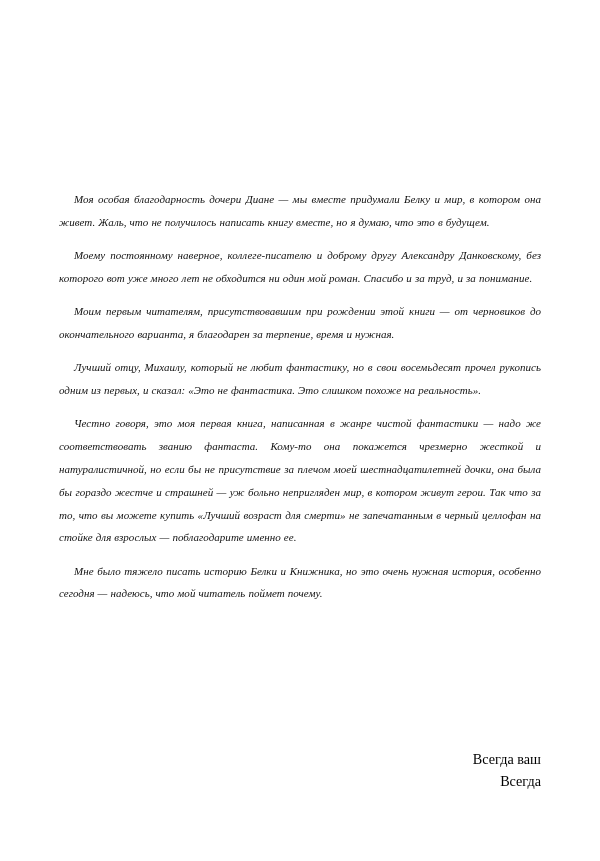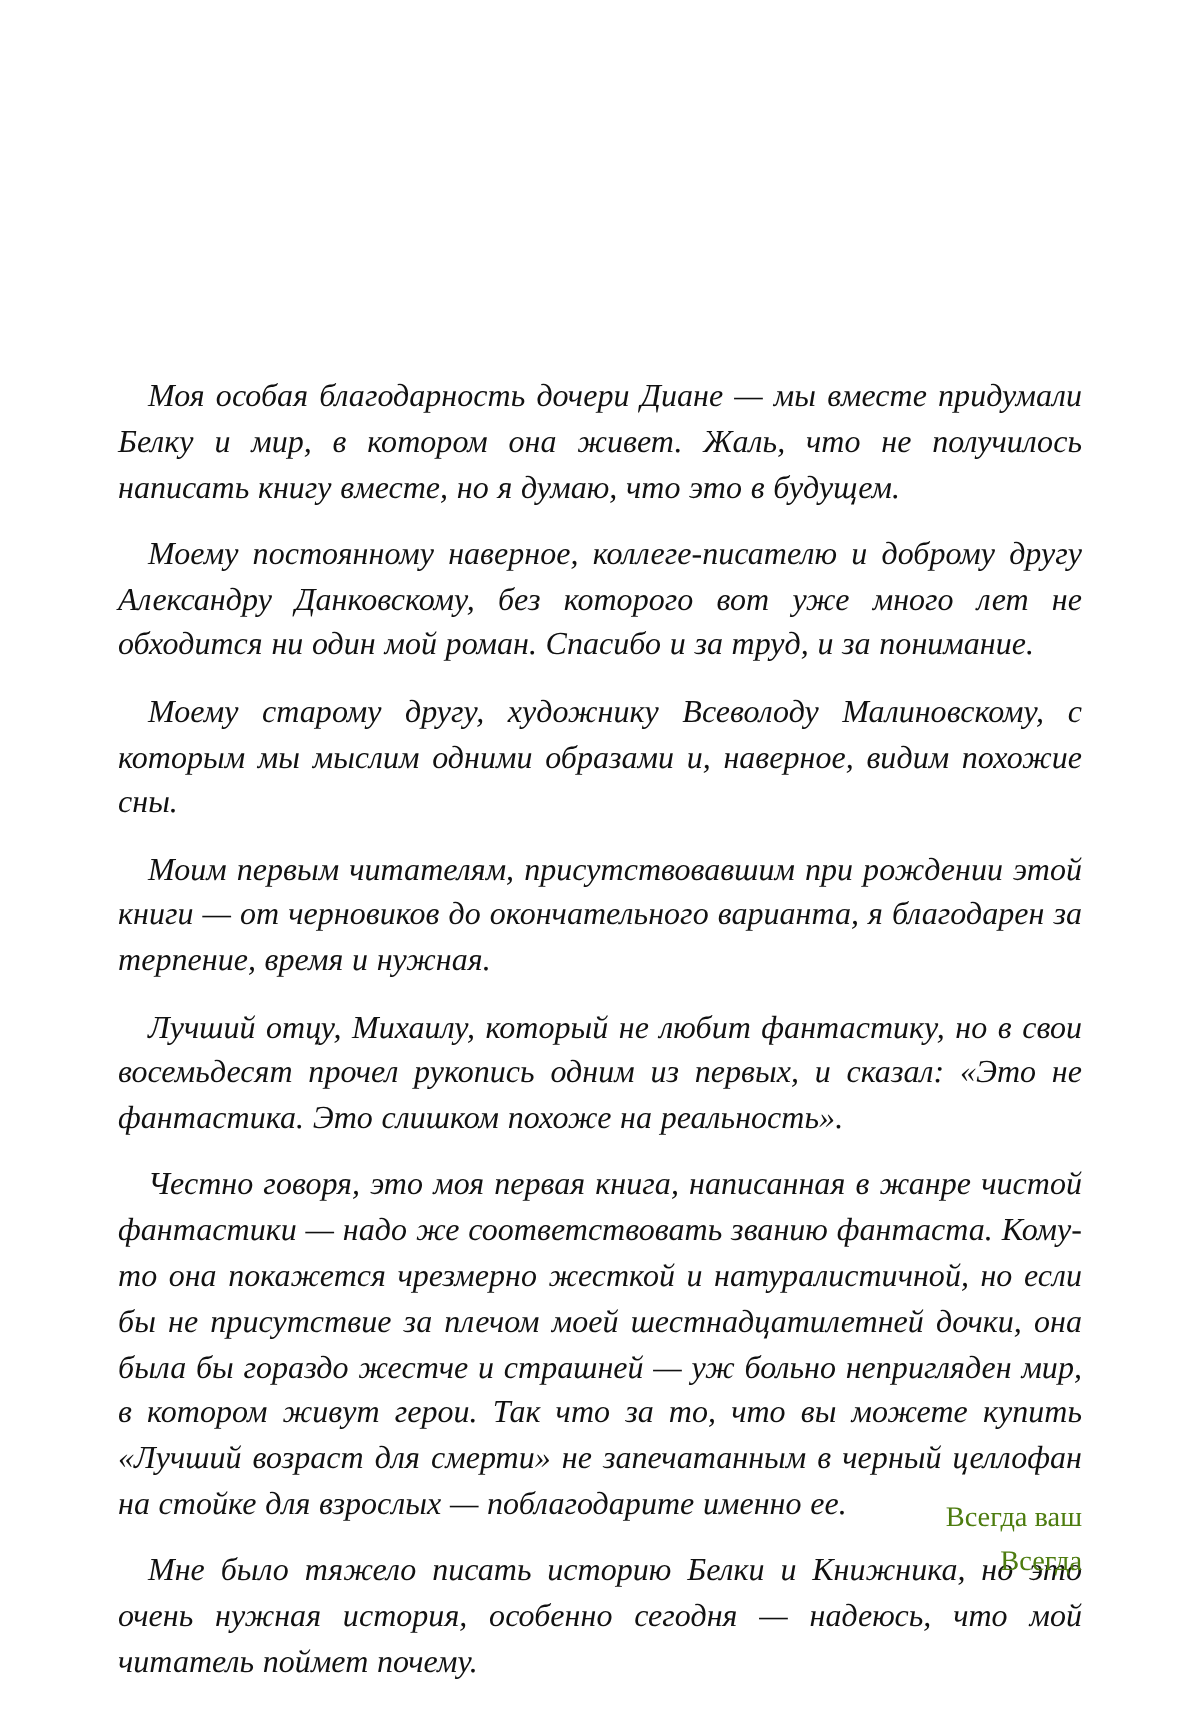--- a/index.html
+++ b/index.html
@@ -22,21 +22,21 @@
     box-sizing: border-box;
   }
   .text-block {
     position: absolute;
     left: 59px;
     top: 188px;
     width: 482px;
   }
   .para {
     font-style: italic;
-    font-size: 16px;
+    font-size: 11px;
     line-height: 22.8px;
     text-align: justify;
     text-indent: 15px;
     margin: 0 0 10.5px 0;
     letter-spacing: 0.02px;
     word-spacing: 0.3px;
     -webkit-font-smoothing: antialiased;
   }
   .para:last-of-type {
     margin-bottom: 0;
@@ -44,36 +44,35 @@
   }
   .signature {
     position: absolute;
     left: 59px;
     top: 749px;
     width: 482px;
     text-align: right;
     font-style: normal;
     font-size: 14.2px;
     line-height: 21.5px;
-    color: #4d7c0f;
+    color: #000000;
   }
   .signature .sig-line {
     display: block;
     white-space: pre;
   }
 </style>
 </head>
 <body>
 
 <div class="page">
 
   <div class="text-block">
     <p class="para">Моя особая благодарность дочери Диане — мы вместе придумали Белку и мир, в котором она живет. Жаль, что не получилось написать книгу вместе, но я думаю, что это в будущем.</p>
     <p class="para">Моему постоянному наверное, коллеге-писателю и доброму другу Александру Данковскому, без которого вот уже много лет не обходится ни один мой роман. Спасибо и за труд, и за понимание.</p>
-    <p class="para">Моему старому другу, художнику Всеволоду Малиновскому, с которым мы мыслим одними образами и, наверное, видим похожие сны.</p>
     <p class="para">Моим первым читателям, присутствовавшим при рождении этой книги — от черновиков до окончательного варианта, я благодарен за терпение, время и нужная.</p>
     <p class="para">Лучший отцу, Михаилу, который не любит фантастику, но в свои восемьдесят прочел рукопись одним из первых, и сказал: «Это не фантастика. Это слишком похоже на реальность».</p>
     <p class="para">Честно говоря, это моя первая книга, написанная в жанре чистой фантастики — надо же соответствовать званию фантаста. Кому-то она покажется чрезмерно жесткой и натуралистичной, но если бы не присутствие за плечом моей шестнадцатилетней дочки, она была бы гораздо жестче и страшней — уж больно непригляден мир, в котором живут герои. Так что за то, что вы можете купить «Лучший возраст для смерти» не запечатанным в черный целлофан на стойке для взрослых — поблагодарите именно ее.</p>
     <p class="para">Мне было тяжело писать историю Белки и Книжника, но это очень нужная история, особенно сегодня — надеюсь, что мой читатель поймет почему.</p>
   </div>
 
   <div class="signature">
     <span class="sig-line">Всегда ваш</span>
     <span class="sig-line">Всегда</span>
   </div>

